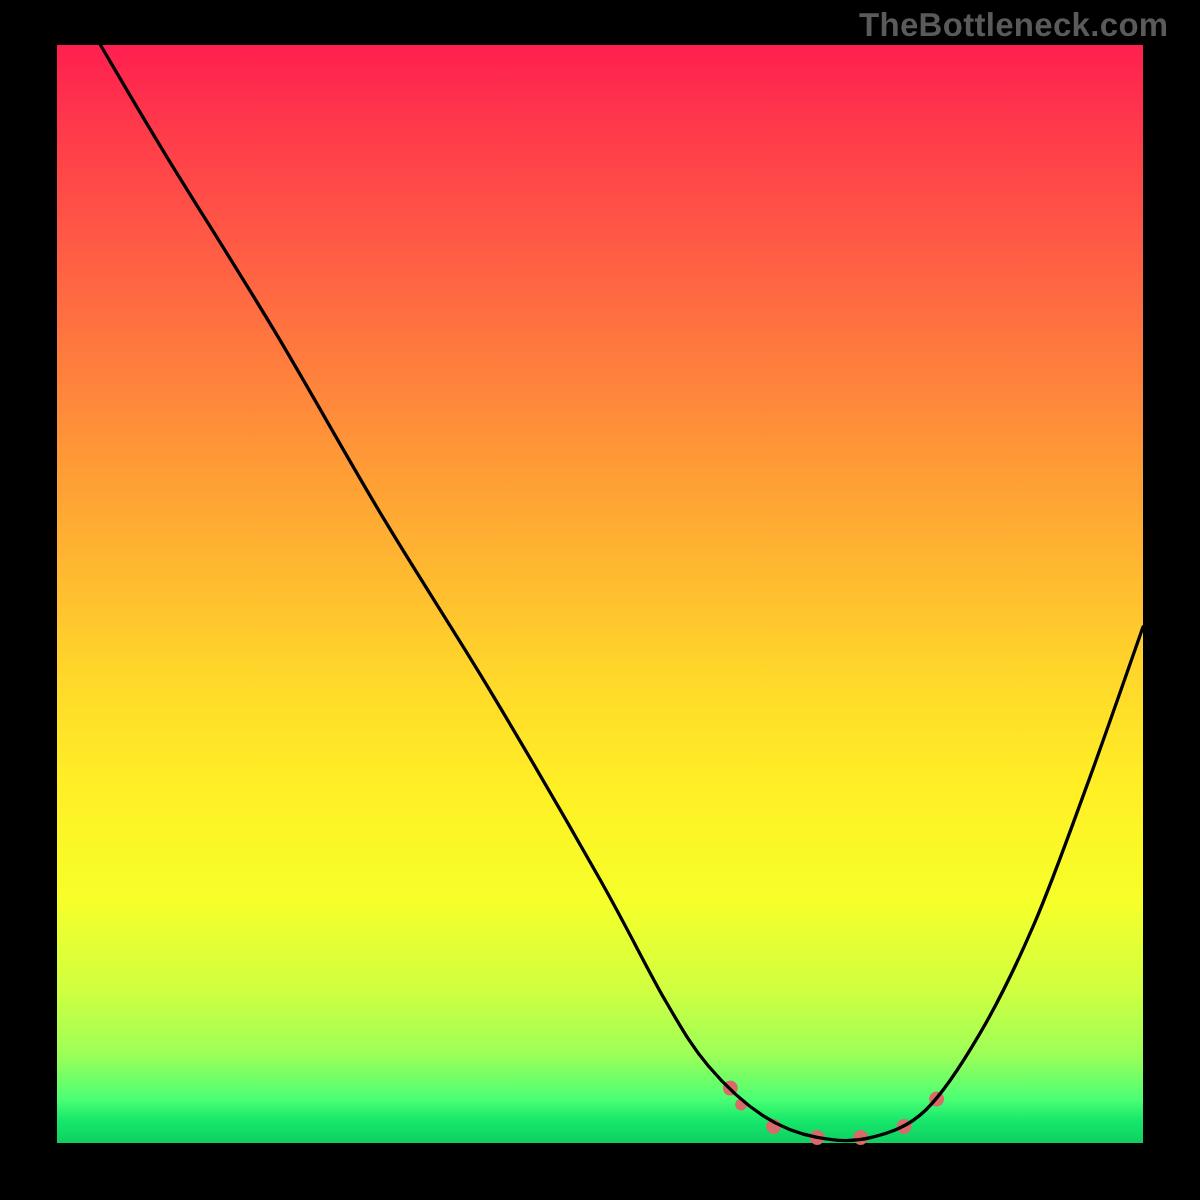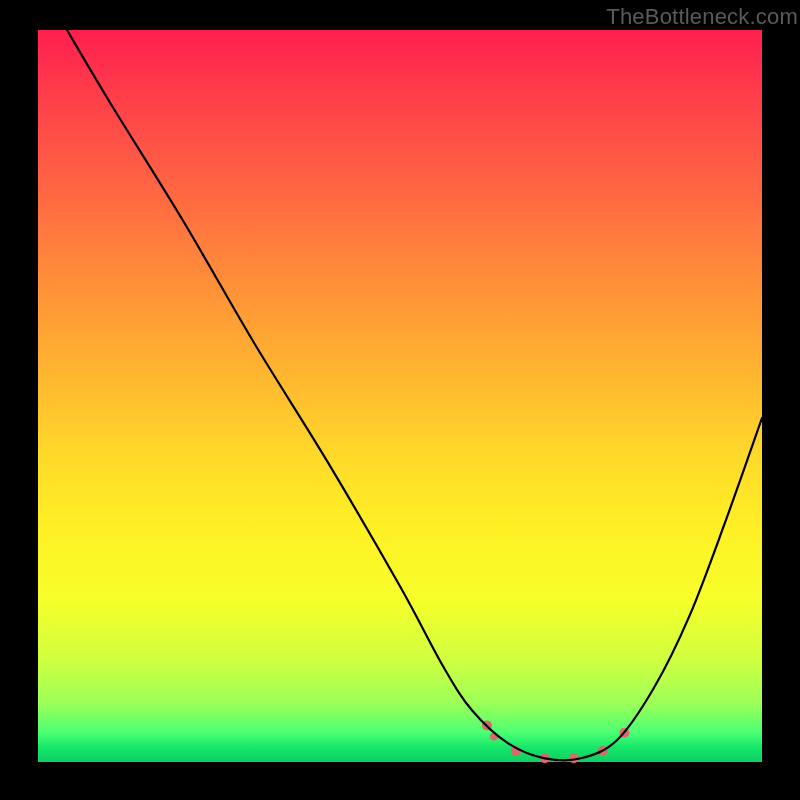--- a/index.html
+++ b/index.html
@@ -13,24 +13,24 @@
   }
   .frame {
     position: relative;
     width: 800px;
     height: 800px;
     background: #000;
   }
   .watermark {
     position: absolute;
     top: 4px;
-    right: 2px;
+    right: 21px;
     color: #5a5a5a;
     font-size: 22px;
-    font-weight: normal;
+    font-weight: bold;
     letter-spacing: 0.2px;
     z-index: 10;
   }
   .plot {
     position: absolute;
     left: 38px;
     top: 30px;
     width: 724px;
     height: 732px;
     background: linear-gradient(to bottom,

